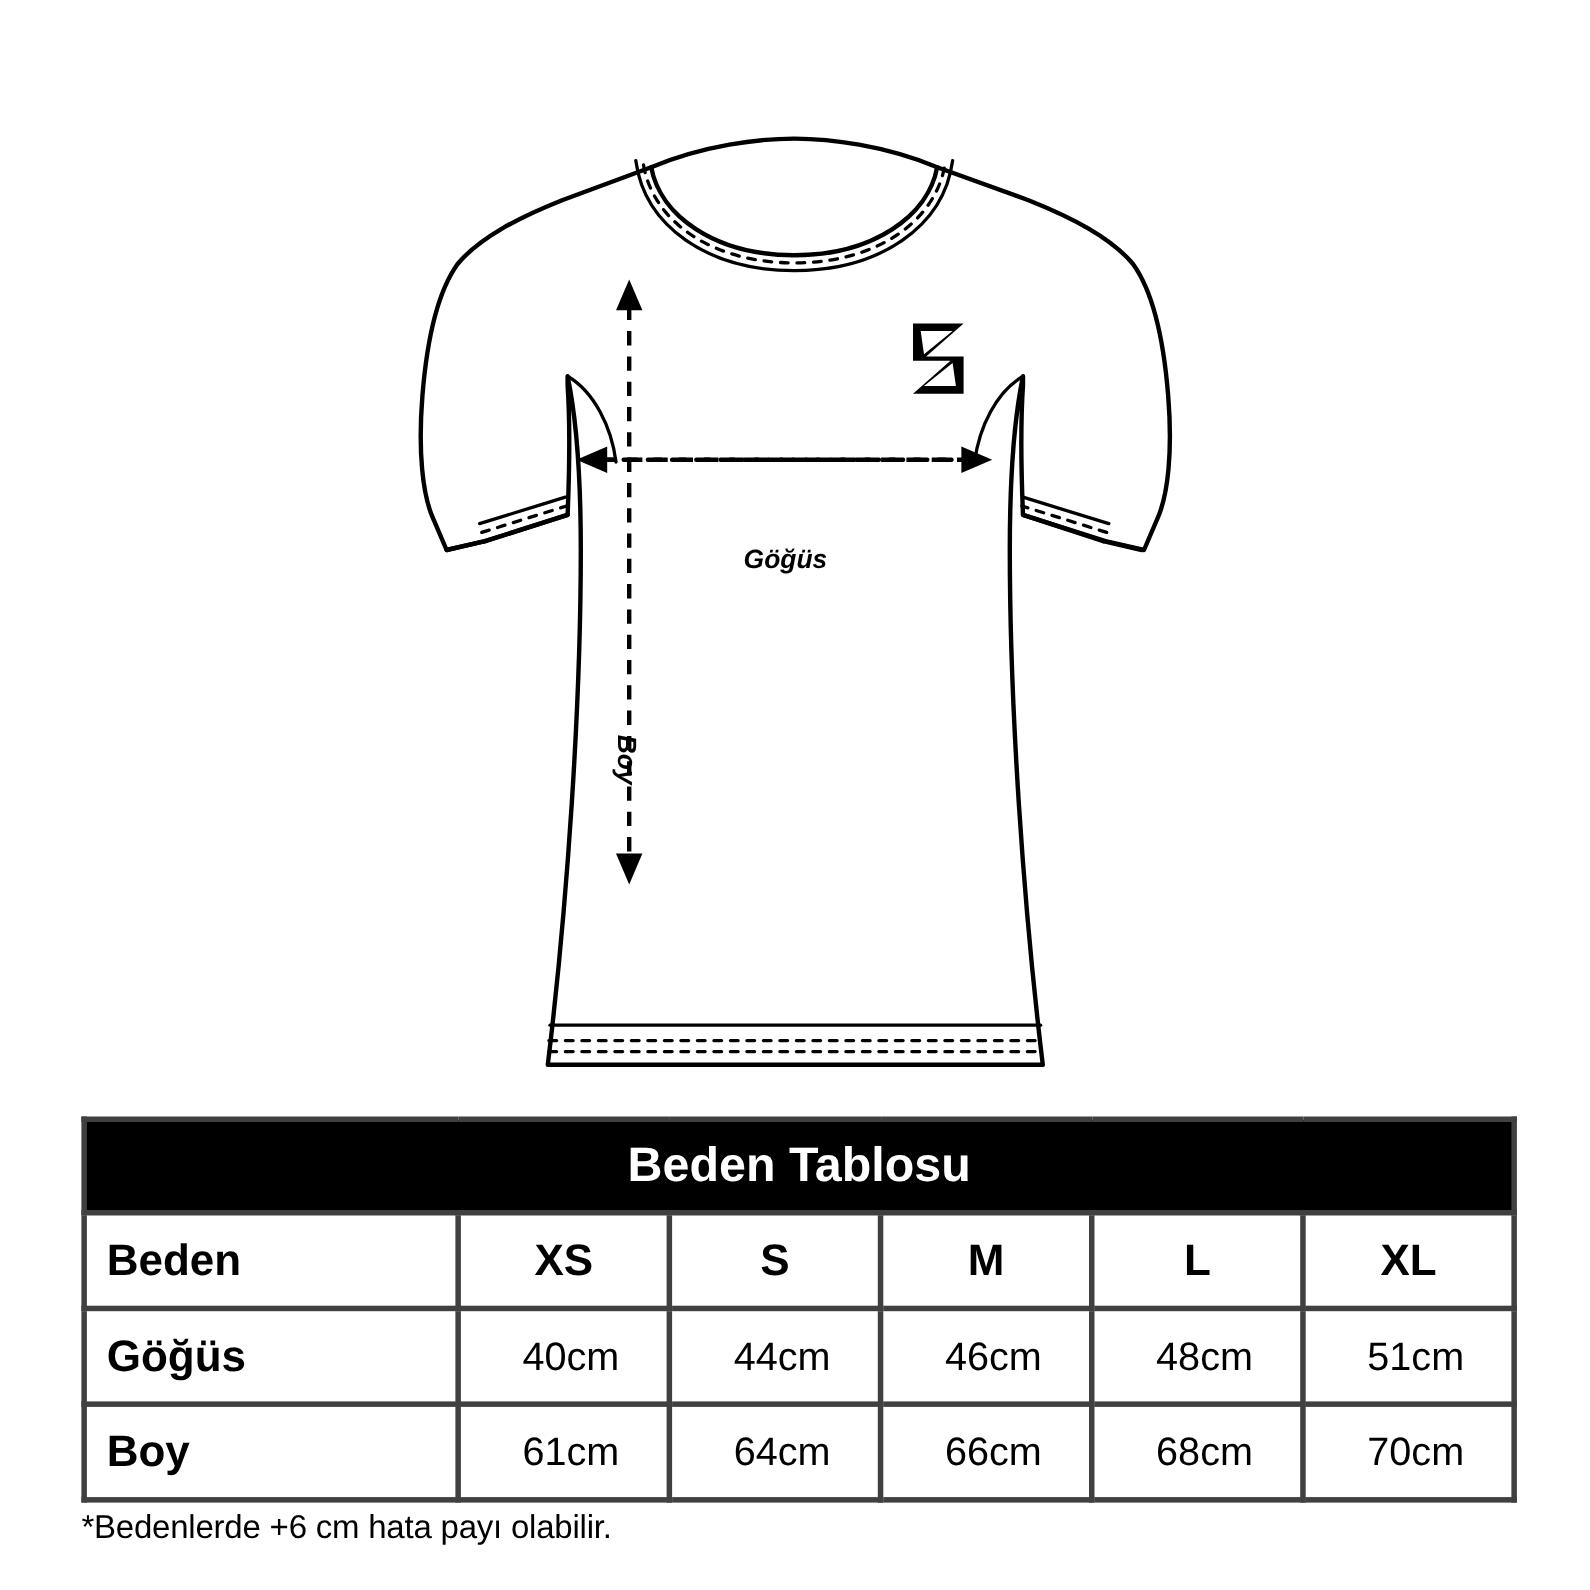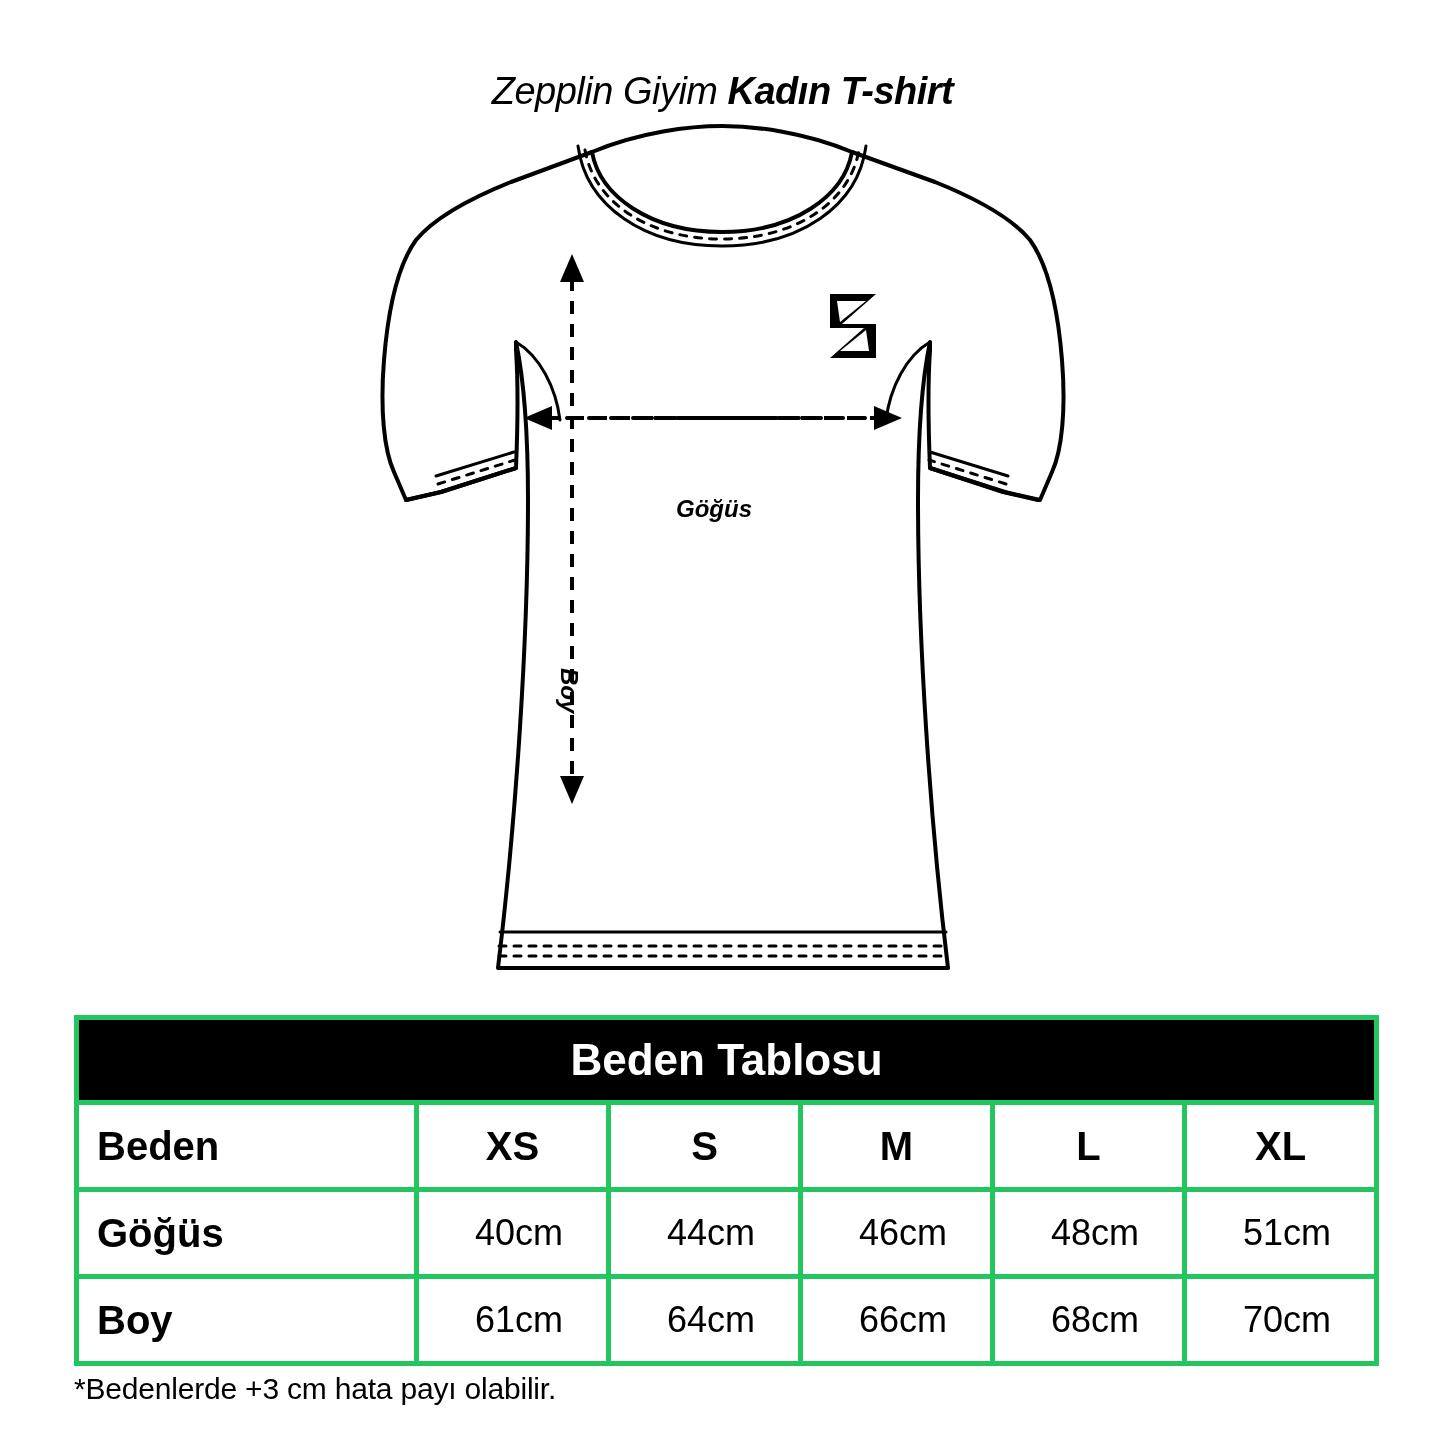--- a/index.html
+++ b/index.html
@@ -92,21 +92,21 @@
     left: 74px;
     top: 1015px;
     width: 1300px;
   }
   table.size-table {
     border-collapse: collapse;
     width: 1300px;
     table-layout: fixed;
   }
   table.size-table, table.size-table td, table.size-table th {
-    border: 5px solid #22c55e;
+    border: 5px solid #404040;
   }
   .tbl-title {
     background: #000000;
     color: #ffffff;
     text-align: center;
     font-size: 44px;
     font-weight: bold;
     height: 78px;
     letter-spacing: 0px;
   }
@@ -141,23 +141,20 @@
     font-size: 30px;
     letter-spacing: -0.2px;
   }
 </style>
 </head>
 <body>
 
 <div class="header">
 
 
-  <div class="page-title">
-    <span class="t-light">Zepplin Giyim </span><span class="t-bold">Kadın T-shirt</span>
-  </div>
 </div>
 
 <div class="illu-wrap">
   <svg width="1445" height="880" viewBox="0 0 1445 880">
     <g fill="none" stroke="#000" stroke-width="4" stroke-linejoin="round" stroke-linecap="round">
 
       <path d="M592 32
                C 640 12, 690 6, 722 6
                C 754 6, 804 12, 852 32
                L 935 62
@@ -274,13 +271,13 @@
         <td class="val-cell">61cm</td>
         <td class="val-cell">64cm</td>
         <td class="val-cell">66cm</td>
         <td class="val-cell">68cm</td>
         <td class="val-cell">70cm</td>
       </tr>
     </tbody>
   </table>
 </div>
 
-<div class="footnote">*Bedenlerde +3 cm hata payı olabilir.</div>
+<div class="footnote">*Bedenlerde +6 cm hata payı olabilir.</div>
 
 </body></html>

